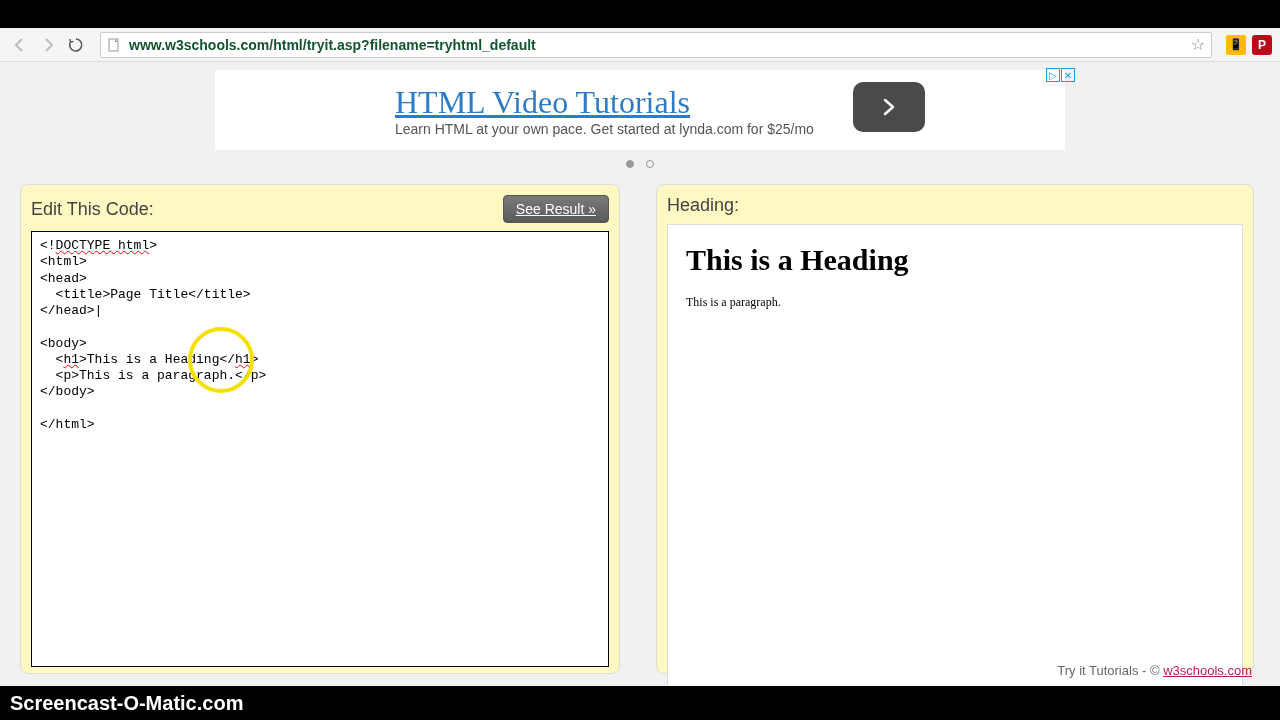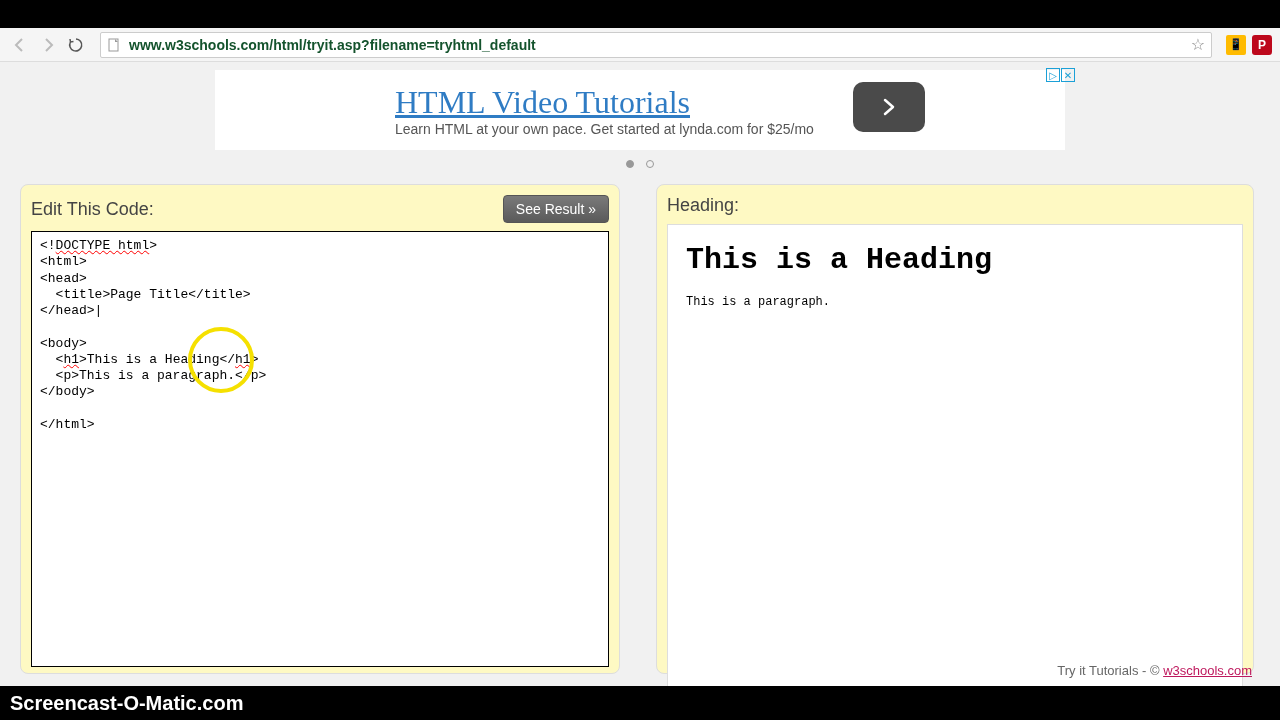--- a/index.html
+++ b/index.html
@@ -24,25 +24,25 @@
 .ad-close-box { width: 14px; height: 14px; border: 1px solid #1ba0d7; color: #1ba0d7; font-size: 10px; display: flex; align-items: center; justify-content: center; margin-left: 1px; }
 .carousel-dots { text-align: center; margin-top: 4px; }
 .dot { display: inline-block; width: 8px; height: 8px; border-radius: 50%; border: 1px solid #999; margin: 0 4px; }
 .dot.active { background: #999; }
 .panels { display: flex; padding: 12px 20px 0 20px; gap: 36px; }
 .panel { background: #fef9c3; border: 1px solid #ddd; border-radius: 8px; padding: 10px; position: relative; }
 .left-panel { width: 600px; height: 490px; }
 .right-panel { width: 598px; height: 490px; }
 .panel-header { display: flex; justify-content: space-between; align-items: center; margin-bottom: 8px; }
 .panel-title { font-size: 18px; color: #444; }
-.see-result-btn { background: #6a6a6a; background: linear-gradient(#7a7a7a,#5a5a5a); color: #fff; border: 1px solid #555; border-radius: 4px; padding: 5px 12px; font-size: 14px; cursor: pointer; }
+.see-result-btn { background: #6a6a6a; background: linear-gradient(#7a7a7a,#5a5a5a); color: #fff; border: 1px solid #555; border-radius: 4px; padding: 5px 12px; font-size: 14px; cursor: pointer; text-decoration: underline; }
 .code-area { background: #fff; border: 1px solid #000000; height: 436px; padding: 6px 8px; font-family: "Courier New", monospace; font-size: 13px; color: #000; white-space: pre; line-height: 1.25; position: relative; overflow: hidden; }
 .red-underline { text-decoration: underline wavy red; text-decoration-thickness: 1px; }
 .cursor-line::after { content: "|"; color: #000; }
-.result-body { background: #fff; border: 1px solid #ddd; height: 472px; padding: 18px; font-family: Liberation Mono, monospace; }
+.result-body { background: #fff; border: 1px solid #ddd; height: 472px; padding: 18px; font-family: Liberation Serif, serif; }
 .result-h1 { font-size: 30px; font-weight: bold; margin-bottom: 18px; }
 .result-p { font-size: 12px; }
 .highlight-circle { position: absolute; width: 66px; height: 66px; border: 4px solid #f5e000; border-radius: 50%; left: 156px; top: 95px; pointer-events: none; }
 .footer-text { position: absolute; bottom: 8px; right: 28px; font-size: 13px; color: #666; }
 .footer-text a { color: #be185d; text-decoration: underline; }
 .bottom-black { position: absolute; bottom: 0; left: 0; width: 100%; height: 34px; background: #000; color: #fff; font-weight: bold; font-size: 20px; padding: 6px 10px; font-family: Arial; }
 .phone-icon { background: #ffbb00; border-radius: 2px; font-size: 11px; }
 </style>
 </head>
 <body>

